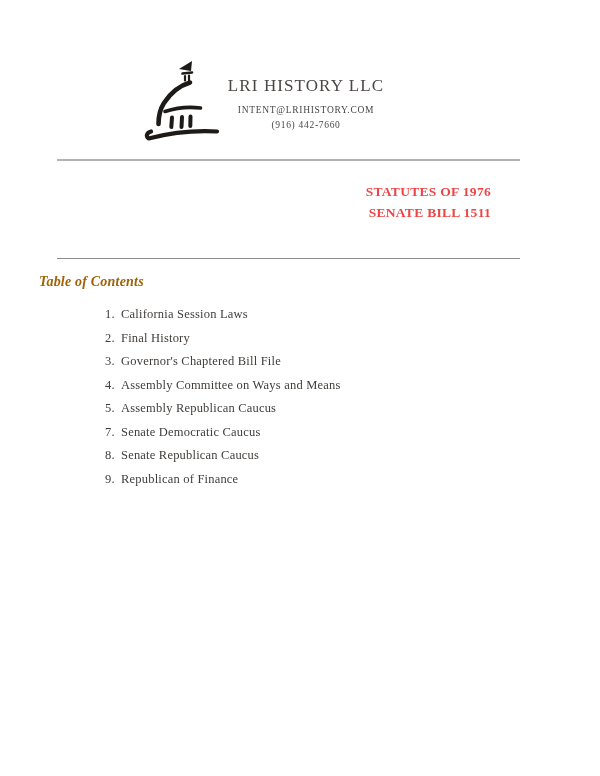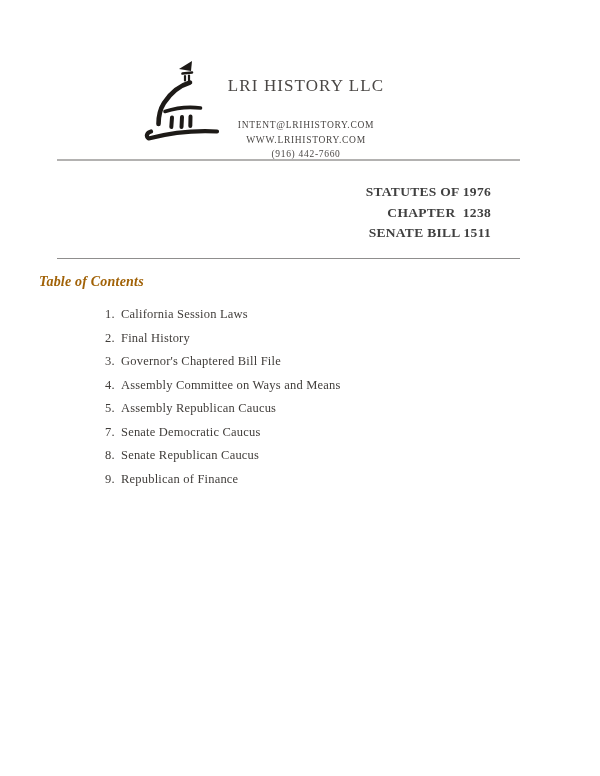--- a/index.html
+++ b/index.html
@@ -31,37 +31,37 @@
     letter-spacing: 1.1px;
     color: #4a4745;
     line-height: 20px;
   }
   .contact {
     font-size: 9.5px;
     letter-spacing: 0.7px;
     color: #4a4745;
     line-height: 14.5px;
   }
-  .contact.first { margin-top: 22px; }
+  .contact.first { margin-top: 7px; }
 
   
   .rule { position: absolute; left: 57px; width: 463px; }
   .rule-1 { top: 159px; height: 2px; background: #b3b2b1; }
   .rule-2 { top: 258px; height: 1px; background: #8f8e8d; }
 
   
   .ref-block {
     position: absolute;
     right: 109px; top: 182px;
     text-align: right;
     font-weight: 700;
     font-size: 13.5px;
     line-height: 20.5px;
     letter-spacing: 0.3px;
-    color: #404040;
+    color: #ef4444;
   }
   .ref-line { white-space: pre; }
 
   
   .toc-heading {
     position: absolute;
     left: 39px; top: 274px;
     font-size: 14px;
     font-weight: 700;
     letter-spacing: 0.2px;
@@ -105,30 +105,28 @@
       <path d="M28 59.5 L27.3 69" stroke-width="4"></path>
       <path d="M38 59 L37.5 69" stroke-width="4"></path>
       <path d="M46.5 58.5 L46.3 68" stroke-width="4"></path>
 
       <path d="M7 73.5 C 3 74.5, 1.5 78, 4.5 80.5 C 20 76.5, 46 72, 73 73.5" stroke-width="4.2"></path>
     </svg>
 
     <div class="lh-text">
       <div class="company">LRI HISTORY LLC</div>
       <div class="contact first">INTENT@LRIHISTORY.COM</div>
-      <div class="contact">WWW.LRIHISTORY.COM</div>
       <div class="contact">(916) 442-7660</div>
     </div>
   </div>
 
   <div class="rule rule-1"></div>
 
   <div class="ref-block">
     <div class="ref-line">STATUTES OF 1976</div>
-    <div class="ref-line">CHAPTER  1238</div>
     <div class="ref-line">SENATE BILL 1511</div>
   </div>
 
   <div class="rule rule-2"></div>
 
   <div class="toc-heading">Table of Contents</div>
 
   <div class="toc-list">
     <div class="toc-item">
       <span class="toc-num">1.</span><span class="toc-label">California Session Laws</span>

